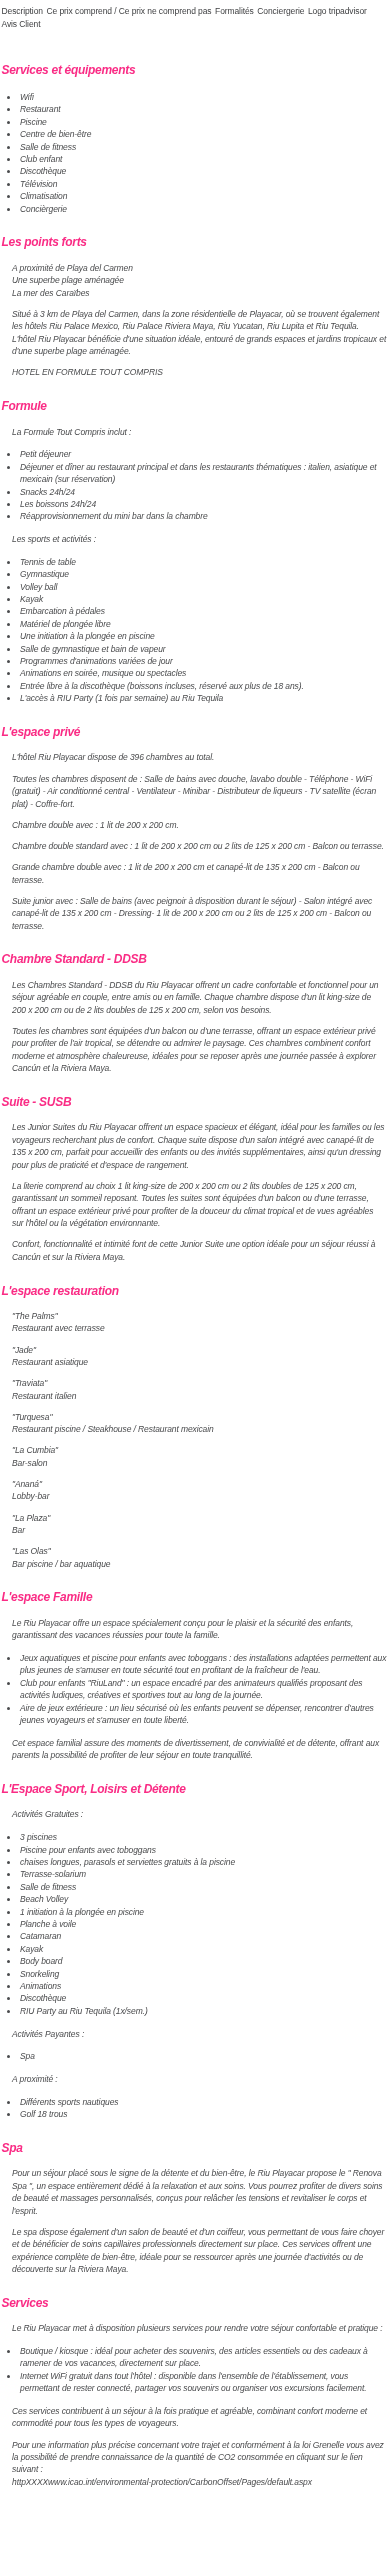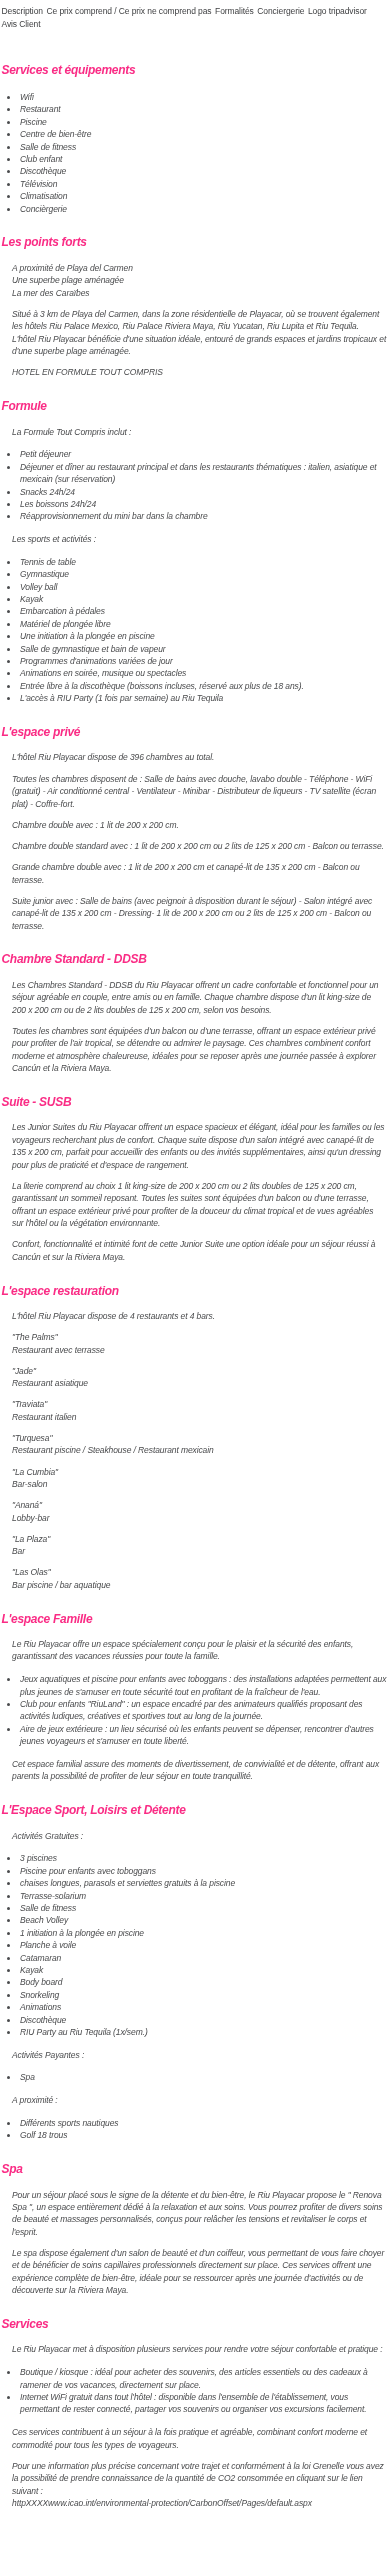--- a/index.html
+++ b/index.html
@@ -108,21 +108,20 @@
     <p><span>Grande chambre double avec : 1 lit de 200 x 200 cm et canapé-lit de 135 x 200 cm - Balcon ou terrasse.</span></p>
     <p><span>Suite junior avec : Salle de bains (avec peignoir à disposition durant le séjour) - Salon intégré avec canapé-lit de 135 x 200 cm - Dressing- 1 lit de 200 x 200 cm ou 2 lits de 125 x 200 cm - Balcon ou terrasse.</span></p>
     <h2>Chambre Standard - DDSB</h2>
     <p><span>Les Chambres Standard - DDSB du Riu Playacar offrent un cadre confortable et fonctionnel pour un séjour agréable en couple, entre amis ou en famille. Chaque chambre dispose d'un lit king-size de 200 x 200 cm ou de 2 lits doubles de 125 x 200 cm, selon vos besoins.</span></p>
     <p><span>Toutes les chambres sont équipées d'un balcon ou d'une terrasse, offrant un espace extérieur privé pour profiter de l'air tropical, se détendre ou admirer le paysage. Ces chambres combinent confort moderne et atmosphère chaleureuse, idéales pour se reposer après une journée passée à explorer Cancún et la Riviera Maya.</span></p>
     <h2>Suite - SUSB</h2>
     <p><span>Les Junior Suites du Riu Playacar offrent un espace spacieux et élégant, idéal pour les familles ou les voyageurs recherchant plus de confort. Chaque suite dispose d'un salon intégré avec canapé-lit de 135 x 200 cm, parfait pour accueillir des enfants ou des invités supplémentaires, ainsi qu'un dressing pour plus de praticité et d'espace de rangement.</span></p>
     <p><span>La literie comprend au choix 1 lit king-size de 200 x 200 cm ou 2 lits doubles de 125 x 200 cm, garantissant un sommeil reposant. Toutes les suites sont équipées d'un balcon ou d'une terrasse, offrant un espace extérieur privé pour profiter de la douceur du climat tropical et de vues agréables sur l'hôtel ou la végétation environnante.</span></p>
     <p><span>Confort, fonctionnalité et intimité font de cette Junior Suite une option idéale pour un séjour réussi à Cancún et sur la Riviera Maya.</span></p>
     <h2>L'espace restauration</h2>
-    <p><span>L'hôtel Riu Playacar dispose de 4 restaurants et 4 bars.</span></p>
     <p><span>"The Palms"
 Restaurant avec terrasse</span></p>
     <p><span>"Jade"
 Restaurant asiatique</span></p>
     <p><span>"Traviata"
 Restaurant italien</span></p>
     <p><span>"Turquesa"
 Restaurant piscine / Steakhouse / Restaurant mexicain</span></p>
     <p><span>"La Cumbia"
 Bar-salon</span></p>

